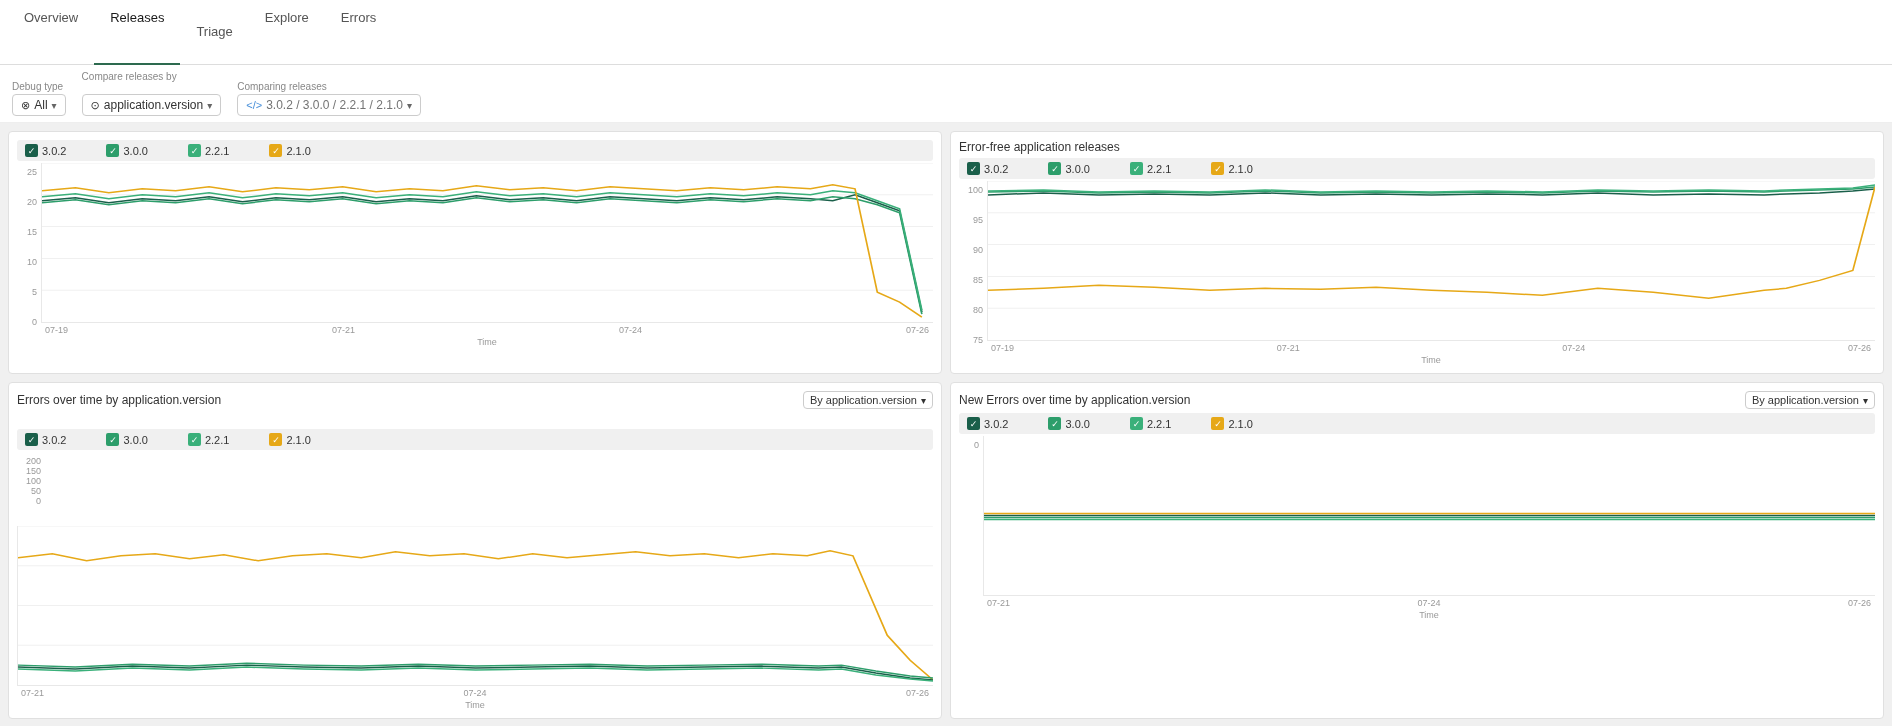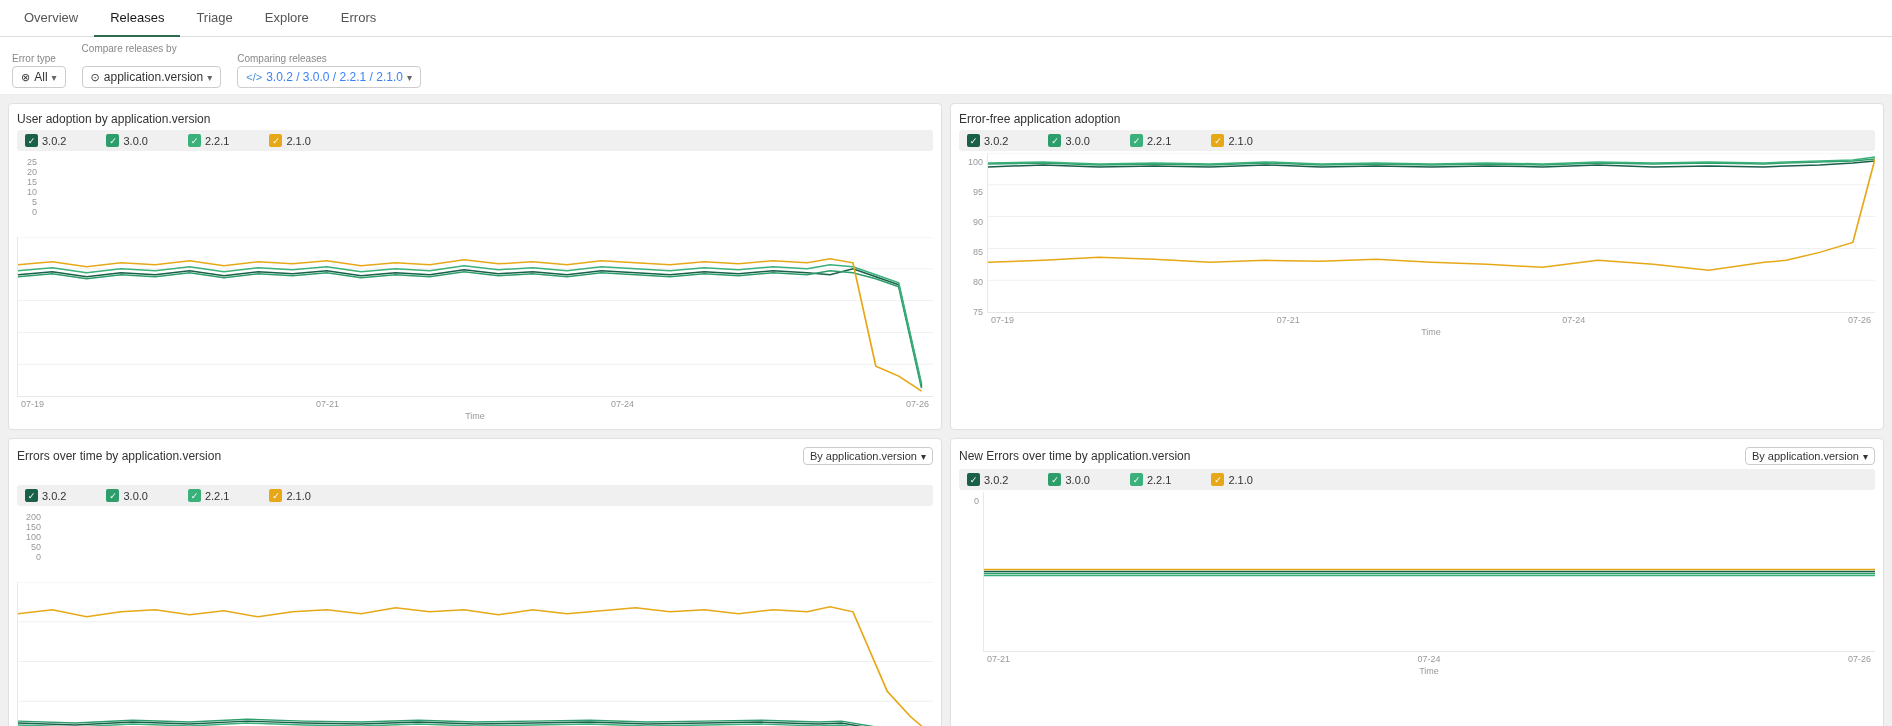--- a/index.html
+++ b/index.html
@@ -10,62 +10,61 @@
 </head>
 <body>
 
 <div style="display:flex; border-bottom:1px solid #ddd; padding:0 8px; background:#fff;">
   <div class="nav-tab" style="padding:10px 16px;cursor:pointer;font-size:13px;color:#555;border-bottom:2px solid transparent;margin-bottom:-1px;">
     <span>Overview</span>
   </div>
   <div class="nav-tab active" style="padding:10px 16px;cursor:pointer;font-size:13px;color:#1a1a1a;border-bottom:2px solid #2d6a4f;margin-bottom:-1px;font-weight:500;">
     <span>Releases</span>
   </div>
-  <div class="nav-tab" style="padding:10px 16px;cursor:pointer;font-size:13px;color:#555;border-bottom:2px solid transparent;margin-bottom:-1px;">
+  <div class="nav-tab" style="padding:24px 16px;cursor:pointer;font-size:13px;color:#555;border-bottom:2px solid transparent;margin-bottom:-1px;">
     <span>Triage</span>
   </div>
   <div class="nav-tab" style="padding:10px 16px;cursor:pointer;font-size:13px;color:#555;border-bottom:2px solid transparent;margin-bottom:-1px;">
     <span>Explore</span>
   </div>
   <div class="nav-tab" style="padding:10px 16px;cursor:pointer;font-size:13px;color:#555;border-bottom:2px solid transparent;margin-bottom:-1px;">
     <span>Errors</span>
   </div>
 </div>
 
 <div style="display:flex;align-items:flex-end;gap:16px;padding:6px 12px;border-bottom:1px solid #eee;background:#fff;">
   <div style="display:flex;flex-direction:column;gap:2px;">
-    <span style="font-size:10px;color:#888;">Error type</span>
+    <span style="font-size:10px;color:#888;">Debug type</span>
     <div style="display:flex;align-items:center;gap:4px;border:1px solid #ccc;border-radius:4px;padding:3px 8px;cursor:pointer;font-size:12px;background:#fff;">
       <span style="font-size:11px;">⊗</span>
       <span>All</span>
       <span style="font-size:10px;color:#666;">▾</span>
     </div>
   </div>
   <div style="display:flex;flex-direction:column;gap:12px;">
     <span style="font-size:10px;color:#888;">Compare releases by</span>
     <div style="display:flex;align-items:center;gap:4px;border:1px solid #ccc;border-radius:4px;padding:3px 8px;cursor:pointer;font-size:12px;background:#fff;">
       <span style="font-size:11px;">⊙</span>
       <span>application.version</span>
       <span style="font-size:10px;color:#666;">▾</span>
     </div>
   </div>
   <div style="display:flex;flex-direction:column;gap:2px;">
     <span style="font-size:10px;color:#888;">Comparing releases</span>
     <div style="display:flex;align-items:center;gap:4px;border:1px solid #ccc;border-radius:4px;padding:3px 8px;cursor:pointer;font-size:12px;background:#fff;">
       <span style="font-size:11px;color:#4a90d9;">&lt;/&gt;</span>
-      <span style="color:#3b82f6;">3.0.2 / 3.0.0 / 2.2.1 / 2.1.0</span>
+      <span style="color:#737373;">3.0.2 / 3.0.0 / 2.2.1 / 2.1.0</span>
       <span style="font-size:10px;color:#666;">▾</span>
     </div>
   </div>
 </div>
 
 <div style="display:grid;grid-template-columns:1fr 1fr;gap:8px;padding:8px;background:#f0f0f0;">
 
   <div style="background:#fff;border:1px solid #e0e0e0;border-radius:4px;padding:8px;">
-    <div style="font-size:12px;font-weight:500;color:#333;margin-bottom:4px;">User adoption by application.version</div>
 
     <div style="display:flex;flex-direction:row;background:#f0f0f0;border-radius:3px;padding:4px 8px;margin-bottom:2px;">
       <div style="display:flex;align-items:center;gap:4px;margin-right:40px;font-size:11px;">
         <div style="width:13px;height:13px;border-radius:2px;background:#1a5f4a;display:flex;align-items:center;justify-content:center;">
           <span style="color:#fff;font-size:9px;">✓</span>
         </div>
         <span>3.0.2</span>
       </div>
       <div style="display:flex;align-items:center;gap:4px;margin-right:40px;font-size:11px;">
         <div style="width:13px;height:13px;border-radius:2px;background:#2d9e6b;display:flex;align-items:center;justify-content:center;">
@@ -80,21 +79,21 @@
         <span>2.2.1</span>
       </div>
       <div style="display:flex;align-items:center;gap:4px;font-size:11px;">
         <div style="width:13px;height:13px;border-radius:2px;background:#e6a817;display:flex;align-items:center;justify-content:center;">
           <span style="color:#fff;font-size:9px;">✓</span>
         </div>
         <span>2.1.0</span>
       </div>
     </div>
 
-    <div style="display:flex;flex-direction:column;width:100%;">
+    <div style="display:flex;flex-direction:row;width:100%;">
       <div style="display:flex;flex-direction:column;justify-content:space-between;align-items:flex-end;padding-right:4px;font-size:9px;color:#999;width:24px;padding-top:4px;padding-bottom:20px;">
         <span>25</span>
         <span>20</span>
         <span>15</span>
         <span>10</span>
         <span>5</span>
         <span>0</span>
       </div>
       <div style="flex:1;display:flex;flex-direction:column;">
         <div style="position:relative;height:160px;border-left:1px solid #e8e8e8;border-bottom:1px solid #e8e8e8;background:#fff;">
@@ -122,21 +121,21 @@
           <span>07-24</span>
           <span>07-26</span>
         </div>
         <div style="text-align:center;font-size:9px;color:#999;">Time</div>
 
       </div>
     </div>
   </div>
 
   <div style="background:#fff;border:1px solid #e0e0e0;border-radius:4px;padding:8px;">
-    <div style="font-size:12px;font-weight:500;color:#333;margin-bottom:4px;">Error-free application adoption</div>
+    <div style="font-size:12px;font-weight:500;color:#333;margin-bottom:4px;">Error-free application releases</div>
 
     <div style="display:flex;flex-direction:row;background:#f0f0f0;border-radius:3px;padding:4px 8px;margin-bottom:2px;">
       <div style="display:flex;align-items:center;gap:4px;margin-right:40px;font-size:11px;">
         <div style="width:13px;height:13px;border-radius:2px;background:#1a5f4a;display:flex;align-items:center;justify-content:center;">
             <span style="color:#fff;font-size:9px;">✓</span>
           </div>
         <span>3.0.2</span>
       </div>
       <div style="display:flex;align-items:center;gap:4px;margin-right:40px;font-size:11px;">
         <div style="width:13px;height:13px;border-radius:2px;background:#2d9e6b;display:flex;align-items:center;justify-content:center;">

